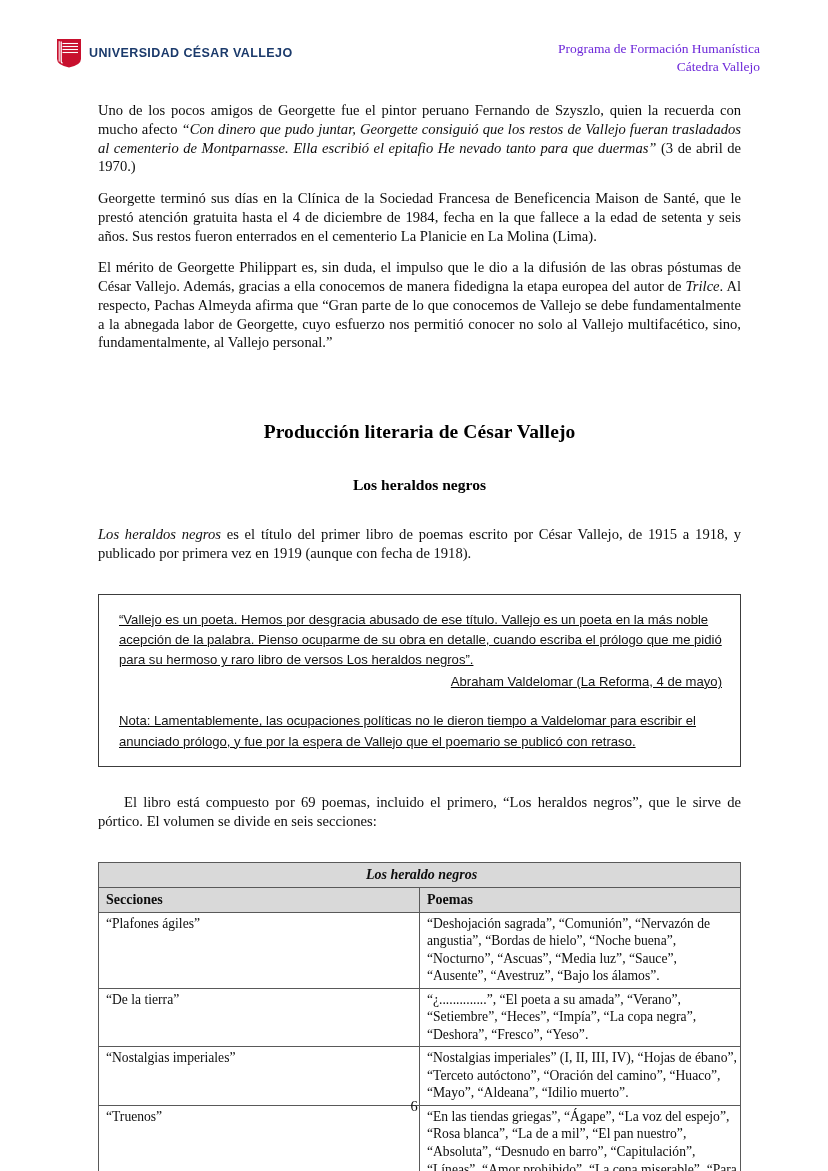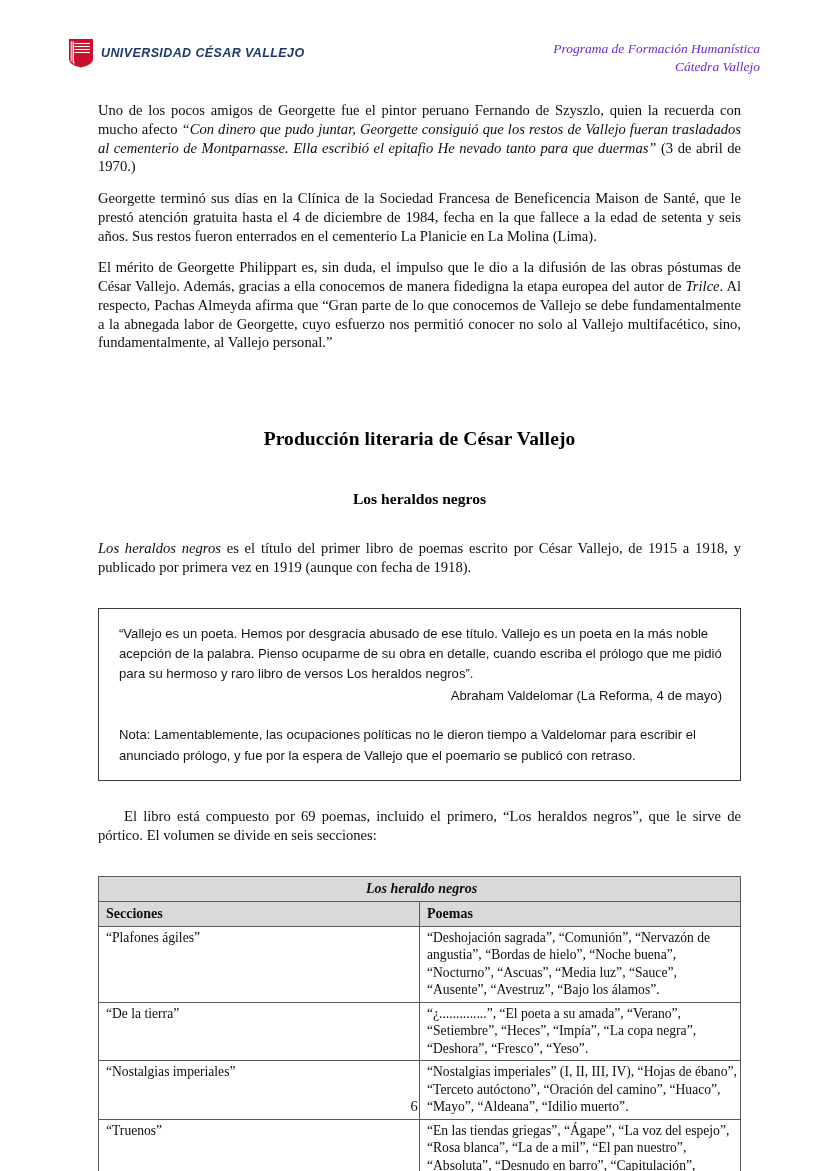--- a/index.html
+++ b/index.html
@@ -15,27 +15,26 @@
     font-family: "Liberation Serif", serif;
     color: #000000;
     overflow: hidden;
     box-sizing: border-box;
   }
 
   
   .doc-header {
     position: absolute;
     top: 34px;
-    left: 68px;
+    left: 56px;
     right: 68px;
     height: 46px;
     display: flex;
     align-items: flex-start;
     justify-content: space-between;
-    font-style: italic;
   }
   .brand {
     display: flex;
     align-items: center;
     gap: 7px;
     margin-top: 4px;
   }
   .brand-mark {
     width: 26px;
     height: 30px;
@@ -71,21 +70,21 @@
     font-size: 14.6px;
     line-height: 1.285;
     text-align: justify;
     color: #0d0d0d;
     font-family: "Liberation Serif", serif;
   }
   p.body-par.indent { text-indent: 26px; }
   .it { font-style: italic; }
 
   h2.section-title {
-    margin: 9px;
+    margin: 2px;
     padding: 0;
     font-size: 19.5px;
     font-weight: bold;
     text-align: center;
     letter-spacing: 0.1px;
     font-family: "Liberation Serif", serif;
   }
   h3.sub-title {
     margin: 0;
     padding: 0;
@@ -99,20 +98,21 @@
   .spacer-sm { height: 26px; }
   .spacer-xs { height: 18px; }
 
   
   .quote-box {
     border: 1.4px solid #3c3c3c;
     padding: 15px 18px 14px 20px;
     box-sizing: border-box;
     font-family: "Liberation Sans", sans-serif;
     background: #ffffff;
+    text-decoration: underline;
   }
   .quote-box p {
     margin: 0;
     font-size: 13.1px;
     line-height: 1.56;
     color: #151515;
     text-align: left;
   }
   .quote-attrib {
     margin: 1px 0 0 0 !important;

